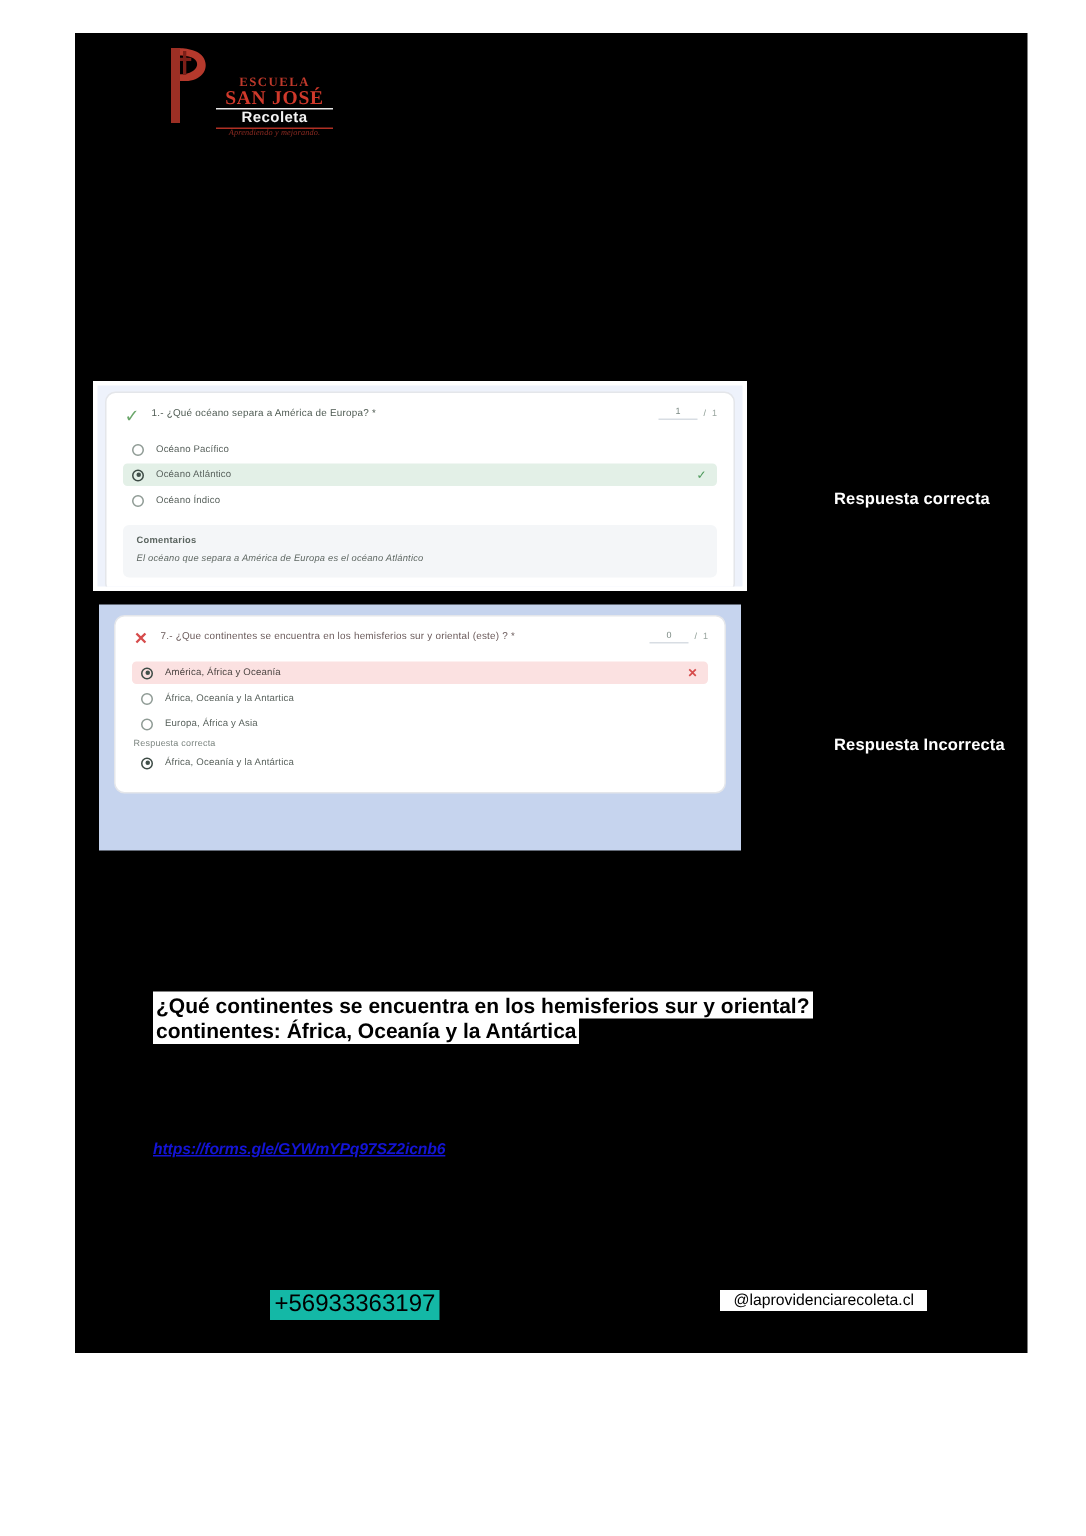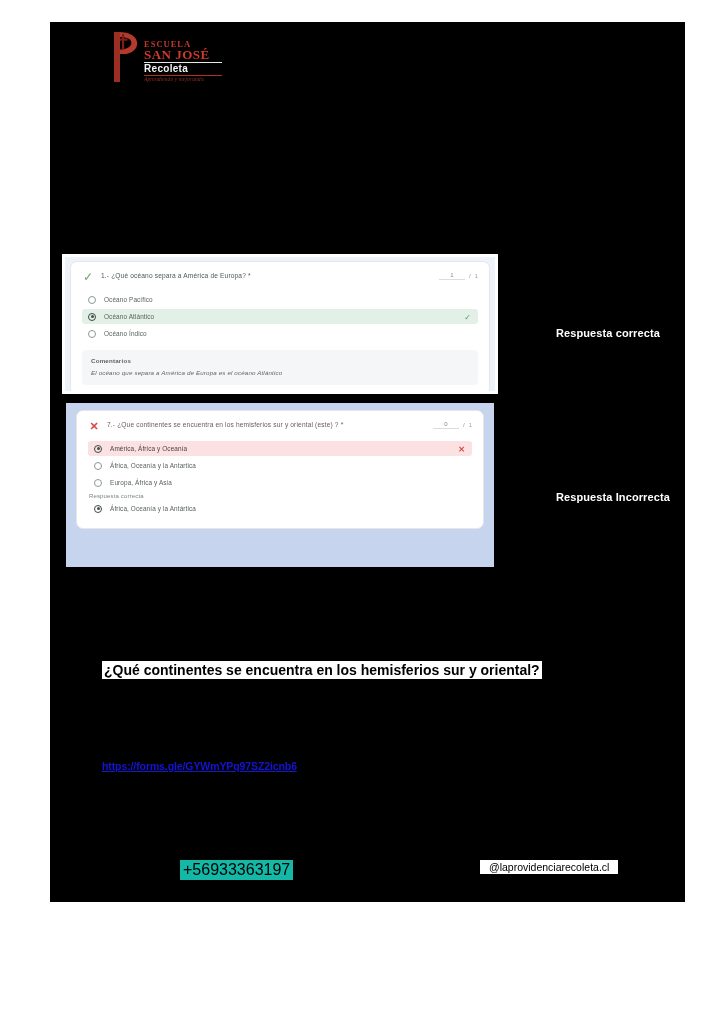--- a/index.html
+++ b/index.html
@@ -38,23 +38,23 @@
   #logo .logo-mark {
     position: absolute;
     left: 0;
     top: 2px;
     width: 38px;
     height: 54px;
   }
   #logo .logo-text {
     position: absolute;
     left: 38px;
-    top: 12px;
+    top: 22px;
     width: 78px;
-    text-align: left;
+    text-align: center;
     line-height: 1;
   }
   #logo .l-escuela {
     display: block;
     color: #c0392b;
     font-family: "Liberation Serif", serif;
     font-size: 8.5px;
     letter-spacing: 1px;
     font-weight: 700;
   }
@@ -317,20 +317,21 @@
   
   #form-link {
     position: absolute;
     left: 52px;
     top: 738px;
     font-size: 10.5px;
     font-weight: 700;
     color: #1414d6;
     text-decoration: underline;
     letter-spacing: -0.1px;
+    font-style: italic;
   }
 
   
   #footer-phone {
     position: absolute;
     left: 130px;
     top: 838px;
     font-size: 16px;
     color: #000000;
     background: #14b8a6;
@@ -460,20 +461,23 @@
     <svg class="arrow-right" viewBox="0 0 44 26">
       <polygon points="0,7 24,7 24,0 44,13 24,26 24,19 0,19" fill="#000000"></polygon>
     </svg>
     <span class="annot-label">Respuesta Incorrecta</span>
   </div>
 
   <div id="prose">
     <div class="line">
       <span class="hl">¿Qué continentes se encuentra en los hemisferios sur y oriental?</span>
     </div>
+    <div class="line">
+      <span class="hl">continentes: África, Oceanía y la Antártica</span>
+    </div>
   </div>
 
   <a id="form-link" href="#">https://forms.gle/GYWmYPq97SZ2icnb6</a>
 
   <div id="footer-phone">+56933363197</div>
   <div id="footer-mail">@laprovidenciarecoleta.cl</div>
 
 </div>
 
 </body></html>

